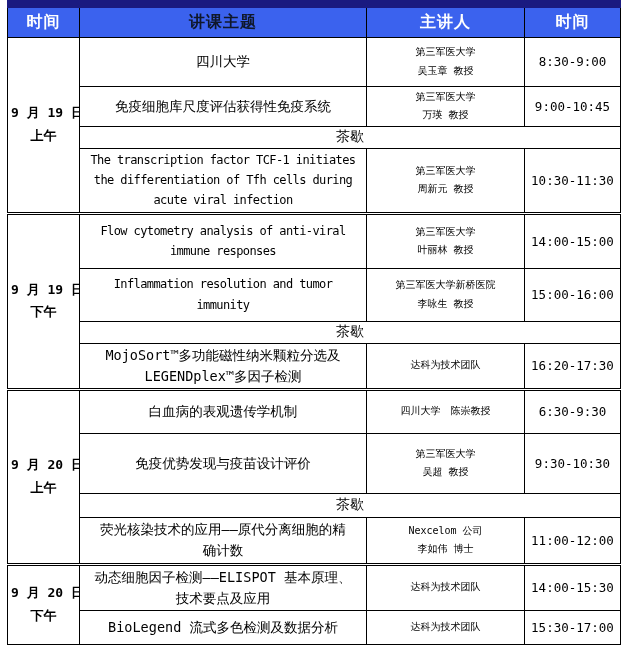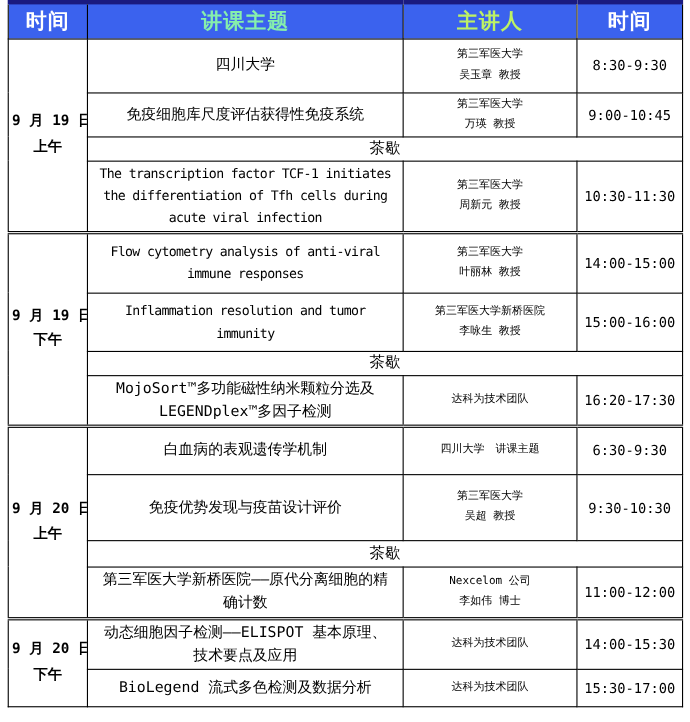--- a/index.html
+++ b/index.html
@@ -26,23 +26,23 @@
     text-align: center;
     vertical-align: middle;
     padding: 1px 3px;
     color: #000000;
     box-sizing: border-box;
     overflow: hidden;
   }
   th {
     font-family: Liberation Serif, serif;
     font-weight: bold;
-    font-size: 19px;
+    font-size: 16px;
     letter-spacing: 1px;
-    border-top: 4px solid #eab308;
+    border-top: 8px solid #eab308;
   }
   .c-date {
     white-space: pre;
     font-size: 13px;
     line-height: 1.7;
     font-weight: bold;
   }
   .c-topic {
     white-space: pre-line;
     font-size: 13.5px;
@@ -77,32 +77,32 @@
     <colgroup>
       <col class="c1">
         <col class="c2">
         <col class="c3">
         <col class="c4">
     </colgroup>
 
     <tbody>
         <tr style="height:33px">
       <th style="background: rgb(59, 98, 238); color: rgb(255, 255, 255); border-top-color: rgb(26, 26, 128);">时间</th>
-      <th style="background: rgb(59, 98, 238); color: #86efac; border-top-color: rgb(26, 26, 128);">讲课主题</th>
-      <th style="background: rgb(59, 98, 238); color: #bef264; border-top-color: rgb(26, 26, 128); margin-left: 36px;">主讲人</th>
+      <th style="background: rgb(59, 98, 238); color: #0f172a; border-top-color: rgb(26, 26, 128);">讲课主题</th>
+      <th style="background: rgb(59, 98, 238); color: #ffffff; border-top-color: rgb(26, 26, 128); margin-left: 36px;">主讲人</th>
       <th style="background: rgb(59, 98, 238); color: rgb(255, 255, 255); border-top-color: rgb(26, 26, 128);">时间</th>
     </tr>
 
     <tr style="height:49px">
       <td class="c-date" rowspan="4">9 月 19 日
 上午</td>
       <td class="c-topic">四川大学</td>
       <td class="c-speaker">第三军医大学
 吴玉章 教授</td>
-      <td class="c-time">8:30-9:30</td>
+      <td class="c-time">8:30-9:00</td>
     </tr>
     <tr style="height:40px">
       <td class="c-topic">免疫细胞库尺度评估获得性免疫系统</td>
       <td class="c-speaker">第三军医大学
 万瑛 教授</td>
       <td class="c-time">9:00-10:45</td>
     </tr>
     <tr style="height:22px">
       <td class="c-tea" colspan="3">茶歇</td>
     </tr>
@@ -138,34 +138,34 @@
       <td class="c-topic">MojoSort™多功能磁性纳米颗粒分选及
 LEGENDplex™多因子检测</td>
       <td class="c-speaker">达科为技术团队</td>
       <td class="c-time">16:20-17:30</td>
     </tr>
 
     <tr class="sec-start" style="height:44px">
       <td class="c-date" rowspan="4">9 月 20 日
 上午</td>
       <td class="c-topic">白血病的表观遗传学机制</td>
-      <td class="c-speaker">四川大学　讲课主题</td>
+      <td class="c-speaker">四川大学　陈崇教授</td>
       <td class="c-time">6:30-9:30</td>
     </tr>
     <tr style="height:60px">
       <td class="c-topic">免疫优势发现与疫苗设计评价</td>
       <td class="c-speaker">第三军医大学
 吴超 教授</td>
       <td class="c-time">9:30-10:30</td>
     </tr>
     <tr style="height:24px">
       <td class="c-tea" colspan="3">茶歇</td>
     </tr>
     <tr style="height:47px">
-      <td class="c-topic">第三军医大学新桥医院——原代分离细胞的精
+      <td class="c-topic">荧光核染技术的应用——原代分离细胞的精
 确计数</td>
       <td class="c-speaker">Nexcelom 公司
 李如伟 博士</td>
       <td class="c-time">11:00-12:00</td>
     </tr>
 
     <tr class="sec-start" style="height:46px">
       <td class="c-date" rowspan="2">9 月 20 日
 下午</td>
       <td class="c-topic">动态细胞因子检测——ELISPOT 基本原理、

